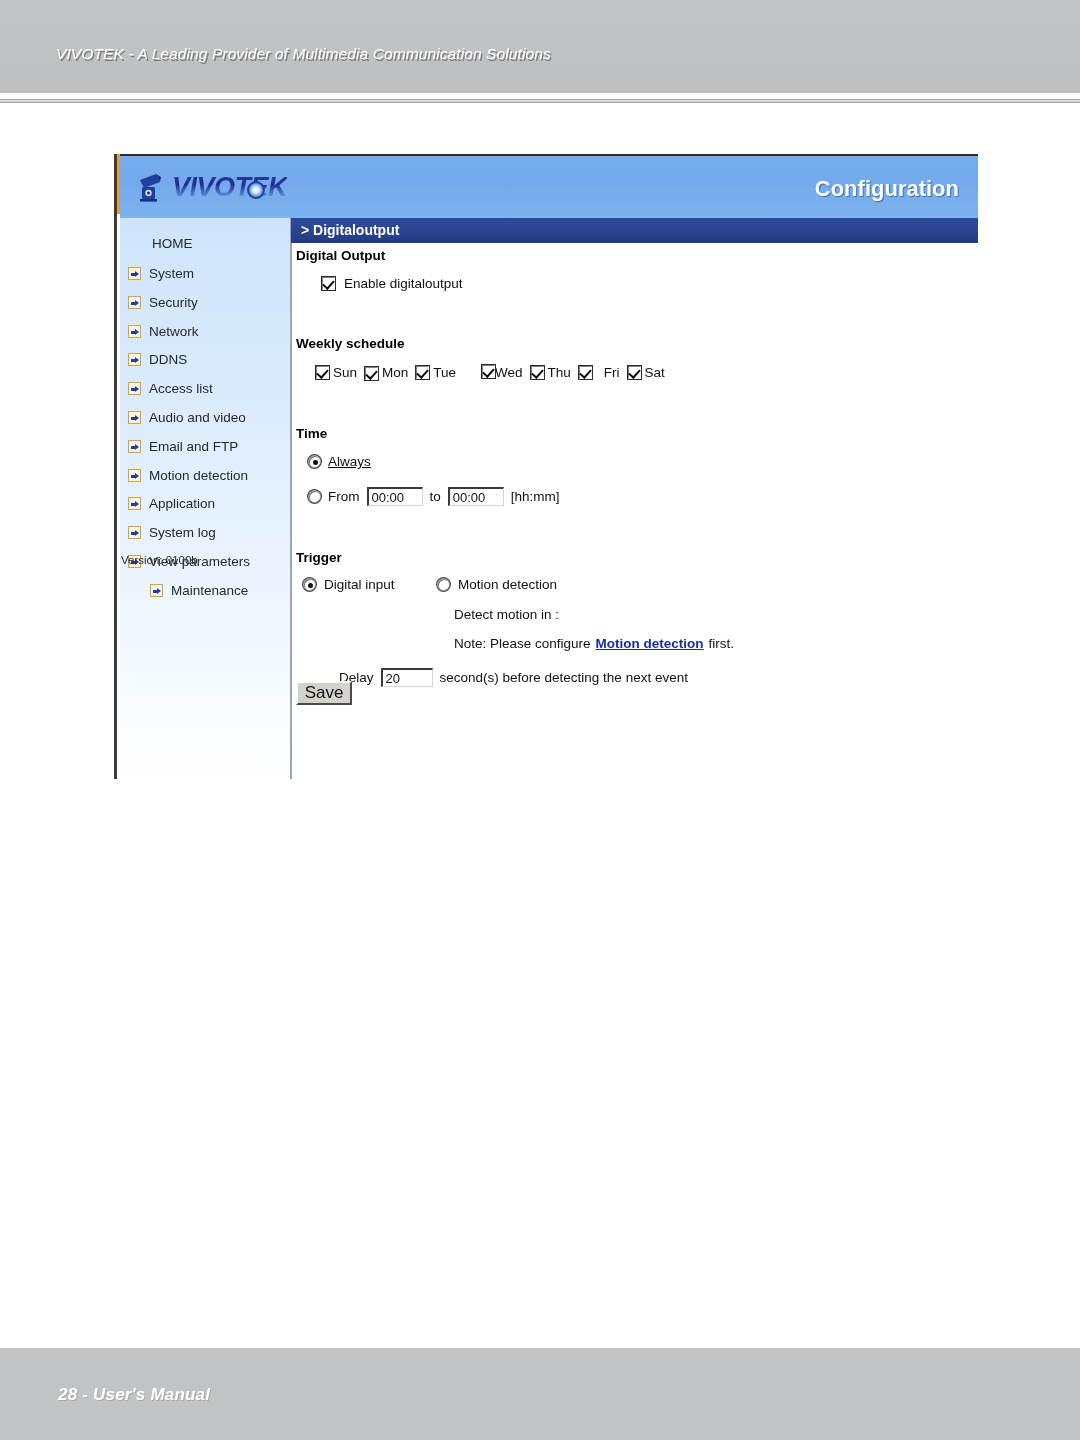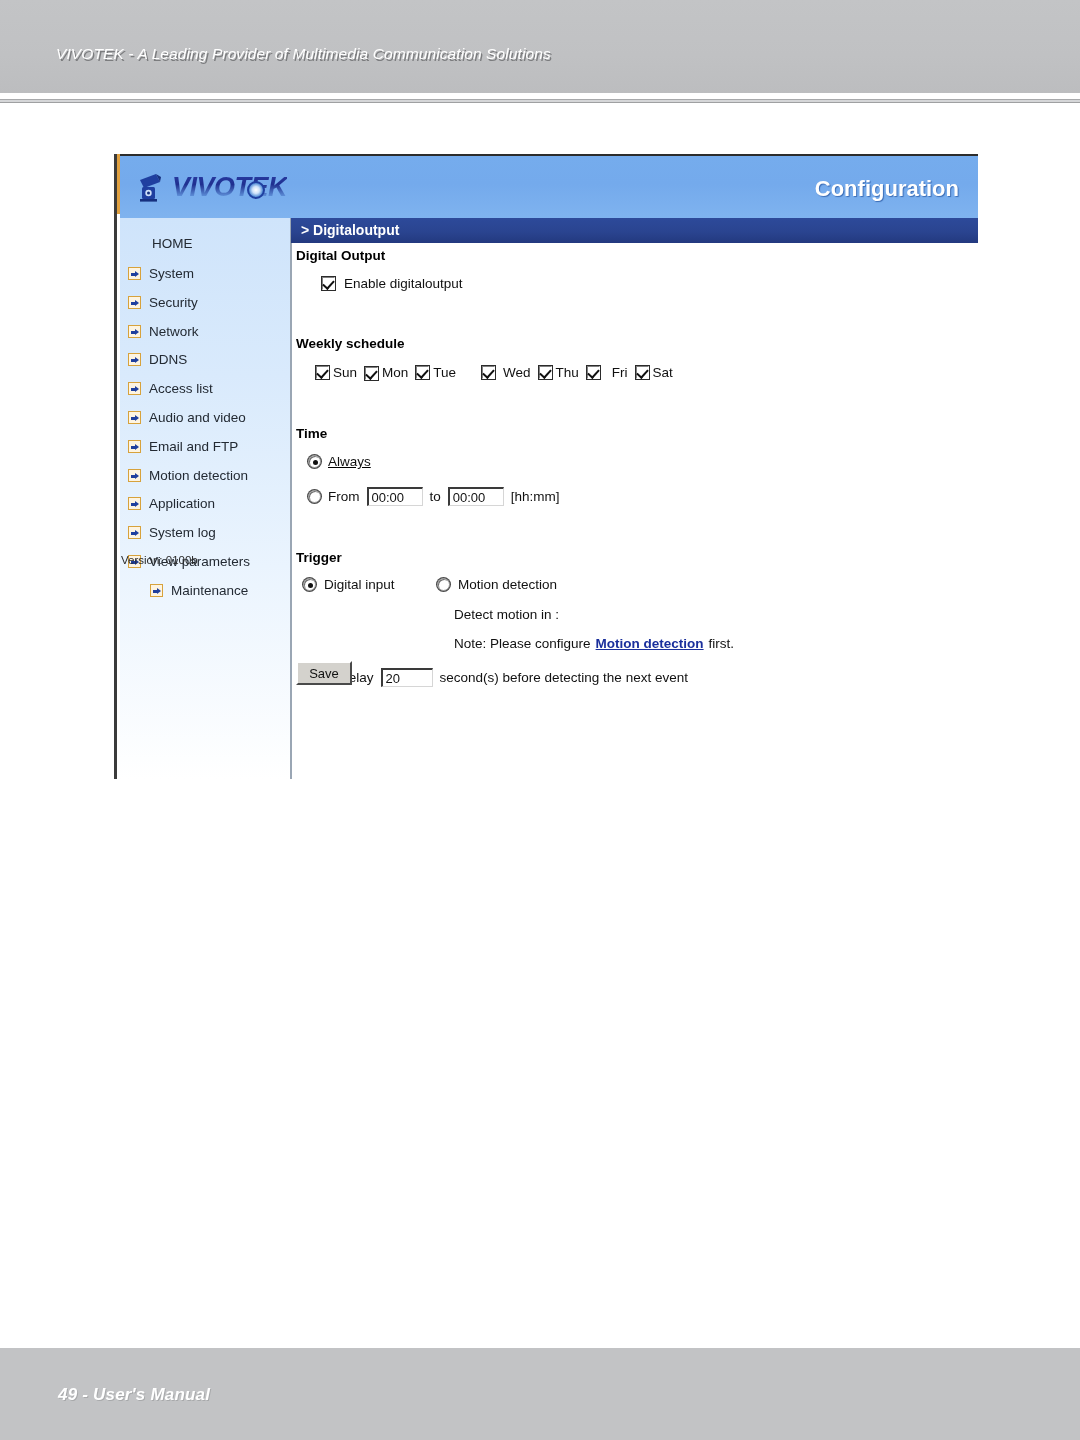--- a/index.html
+++ b/index.html
@@ -157,26 +157,26 @@
     height:19px; background:#ffffff; font-size:13px; color:#111;
     border-top:2px solid #3a3a3a; border-left:2px solid #3a3a3a;
     border-right:1px solid #d6d6d6; border-bottom:1px solid #d6d6d6;
     display:flex; align-items:center; padding:0 3px;
   }
   .link-md {
     font-size:13.5px; font-weight:bold; color:#1a2f9c;
     text-decoration:underline; white-space:nowrap; cursor:pointer;
   }
   .save-btn {
-    position:absolute; left:4px; top:418px;
+    position:absolute; left:4px; top:438px;
     width:56px; height:24px; background:#d4d2cd;
     border-top:2px solid #ffffff; border-left:2px solid #ffffff;
     border-right:2px solid #4a4a4a; border-bottom:2px solid #4a4a4a;
     display:flex; align-items:center; justify-content:center;
-    font-size:13px; color:#111; cursor:pointer;
+    font-size:17px; color:#111; cursor:pointer;
   }
   .content-divider { position:absolute; left:-1px; top:0; width:1px; height:536px; background:#9aa6b4; }
 </style>
 </head>
 <body>
 
 <div id="page">
 
   <div class="doc-header"></div>
   <div class="doc-header-title">VIVOTEK - A Leading Provider of Multimedia Communication Solutions</div>
@@ -279,21 +279,21 @@
             <span class="txt">Sun</span>
           </span>
           <span style="display: flex; align-items: flex-end; gap: 4px;">
             <span class="cb on"></span>
             <span class="txt">Mon</span>
           </span>
           <span style="display: flex; align-items: center; gap: 4px;">
             <span class="cb on"></span>
             <span class="txt">Tue</span>
           </span>
-          <span style="display: flex; align-items: center; gap: 8px; padding-left: 18px;">
+          <span style="display: flex; align-items: flex-start; gap: 0; padding-left: 18px;">
             <span class="cb on"></span>
             <span class="txt">Wed</span>
           </span>
           <span style="display: flex; align-items: center; gap: 4px;">
             <span class="cb on"></span>
             <span class="txt">Thu</span>
           </span>
           <span style="display: flex; align-items: center; gap: 12px;">
             <span class="cb on"></span>
             <span class="txt">Fri</span>
@@ -339,14 +339,14 @@
         <span class="txt">Delay</span>
         <span class="tin" style="width:52px;">20</span>
         <span class="txt">second(s) before detecting the next event</span>
       </div>
 
       <div class="save-btn">Save</div>
     </div>
   </div>
 
   <div class="doc-footer"></div>
-  <div class="doc-footer-text">49 - User's Manual</div>
+  <div class="doc-footer-text">28 - User's Manual</div>
 </div>
 
 </body></html>

